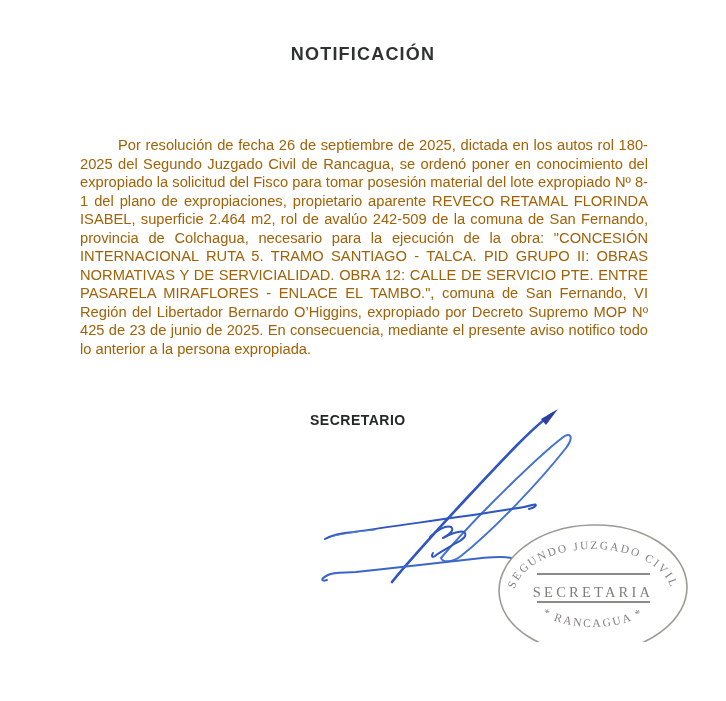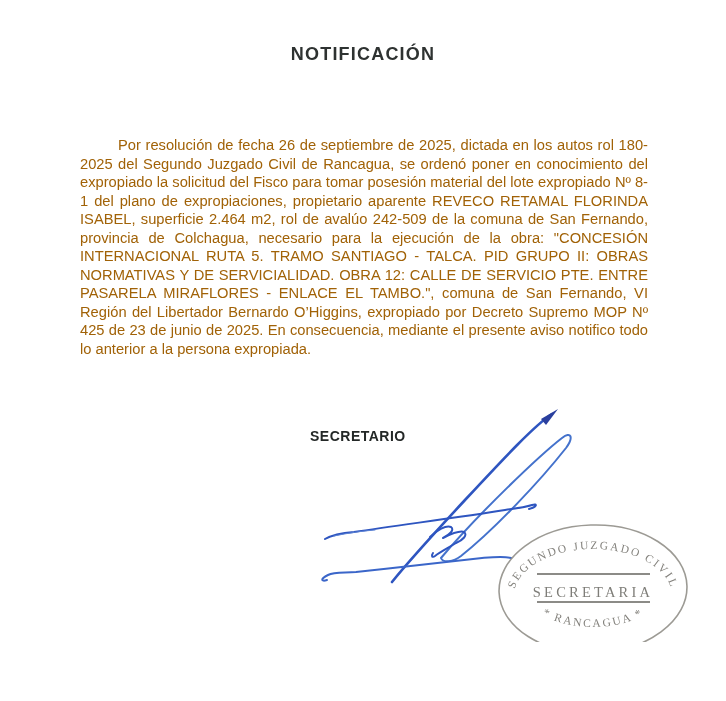--- a/index.html
+++ b/index.html
@@ -34,21 +34,21 @@
     width: 568px;
     margin: 0;
     font-size: 14.7px;
     line-height: 18.5px;
     text-align: justify;
     text-indent: 38px;
     color: #a16207;
   }
   .secretario {
     position: absolute;
-    top: 428px;
+    top: 412px;
     left: 310px;
     font-size: 14px;
     font-weight: bold;
     letter-spacing: 0.5px;
     color: #242827;
   }
   .signature-svg {
     position: absolute;
     top: 0;
     left: 0;

